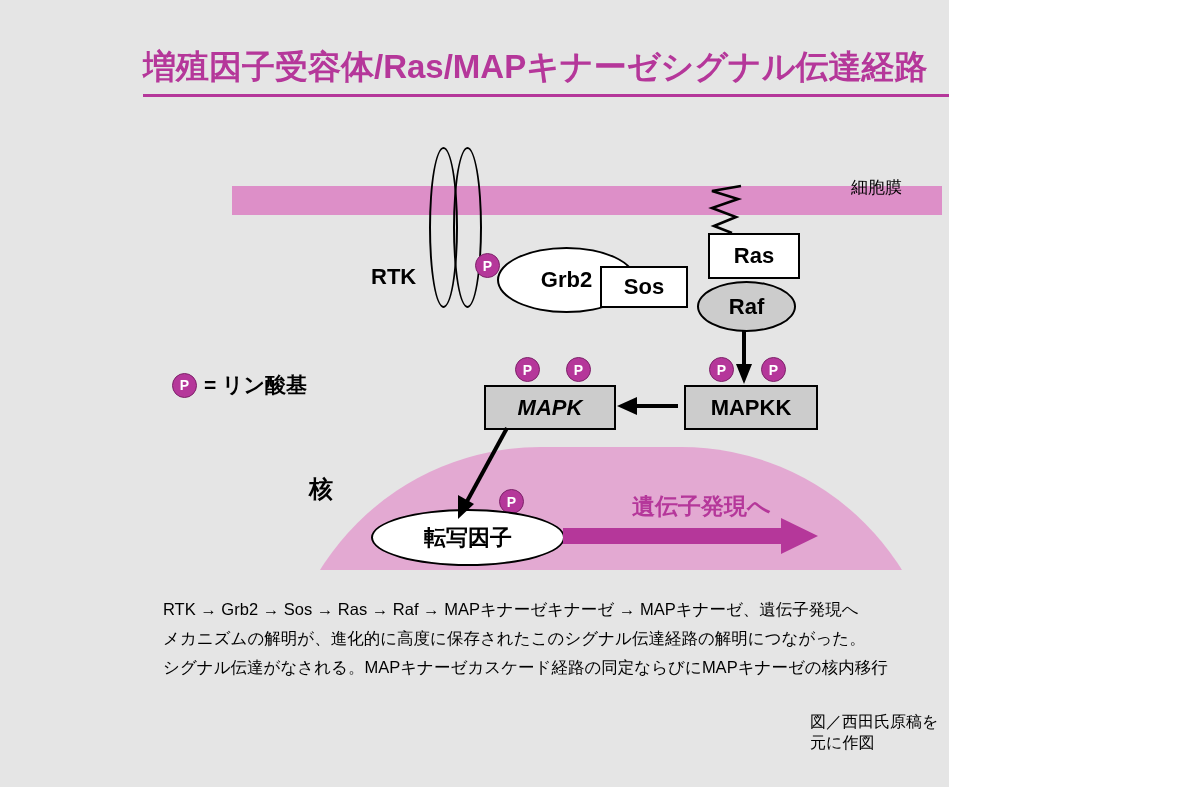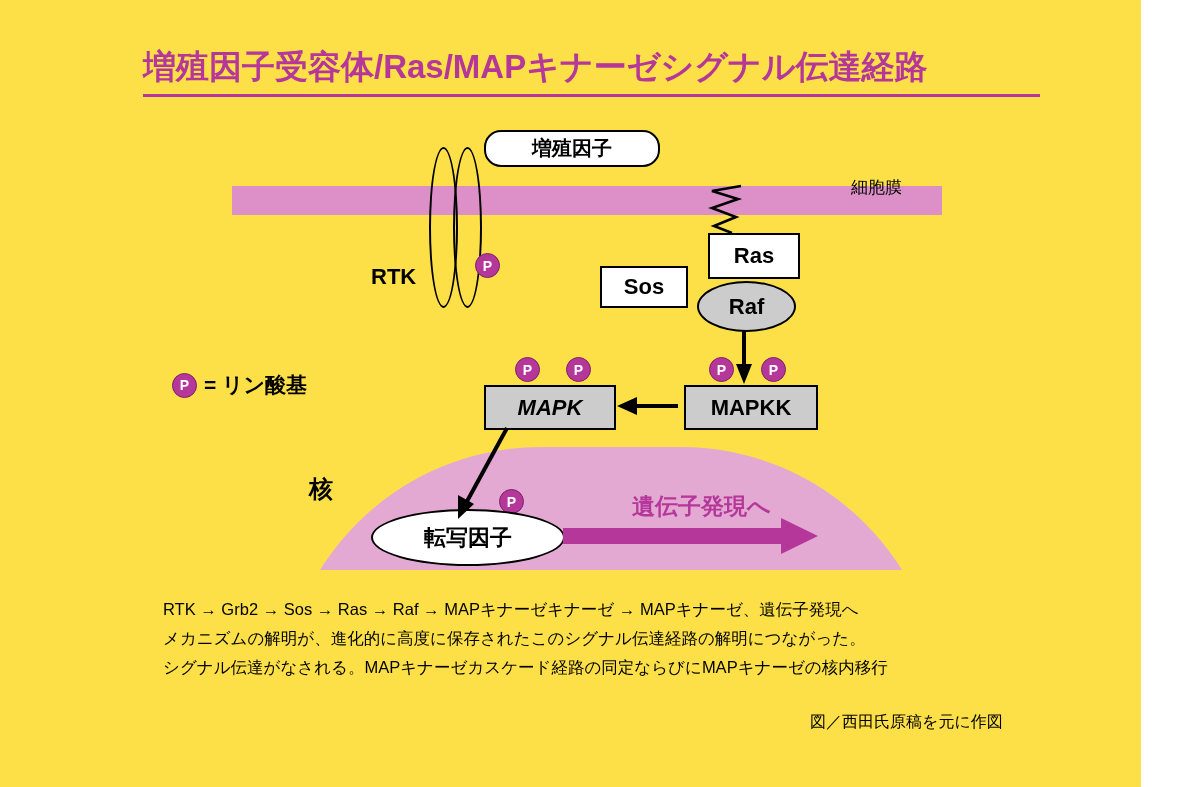--- a/index.html
+++ b/index.html
@@ -6,23 +6,23 @@
     margin: 0;
     padding: 0;
     background: #ffffff;
   }
   body {
     font-family: "Liberation Sans", "DejaVu Sans", sans-serif;
     color: #000;
   }
   #page {
     position: relative;
-    width: 1141px;
+    width: 949px;
     height: 787px;
-    background: #fde047;
+    background: #e5e5e5;
     overflow: hidden;
   }
 
   
   .title {
     position: absolute;
     left: 143px;
     top: 45px;
     font-size: 33px;
     font-weight: bold;
@@ -287,26 +287,26 @@
   <div class="title-rule"></div>
 
   <div class="membrane"></div>
   <div class="membrane-label">細胞膜</div>
 
   <div class="nucleus-clip">
     <div style="position:absolute;left:0;top:0;width:660px;height:260px;background:#e3a9d2;border-radius:330px 330px 0 0;"></div>
   </div>
   <div class="nucleus-label">核</div>
 
-  <div class="gf-capsule">増殖因子</div>
 
   <div class="rtk-ell a"></div>
   <div class="rtk-ell b"></div>
   <div class="rtk-label">RTK</div>
 
+  <div class="grb2">Grb2</div>
   <div class="sos">Sos</div>
   <div class="ras">Ras</div>
   <div class="raf">Raf</div>
 
   <div class="p-dot" style="left:475px; top:253px;">P</div>
 
   <div class="mapk">MAPK</div>
   <div class="mapkk">MAPKK</div>
 
   <div class="p-dot" style="left:515px; top:357px;">P</div>

